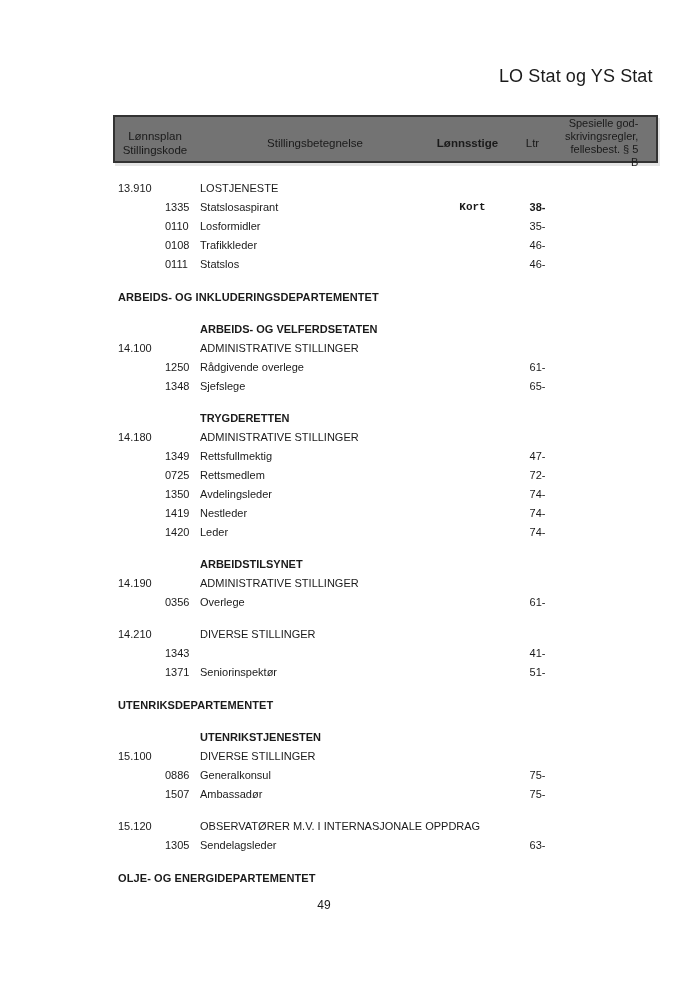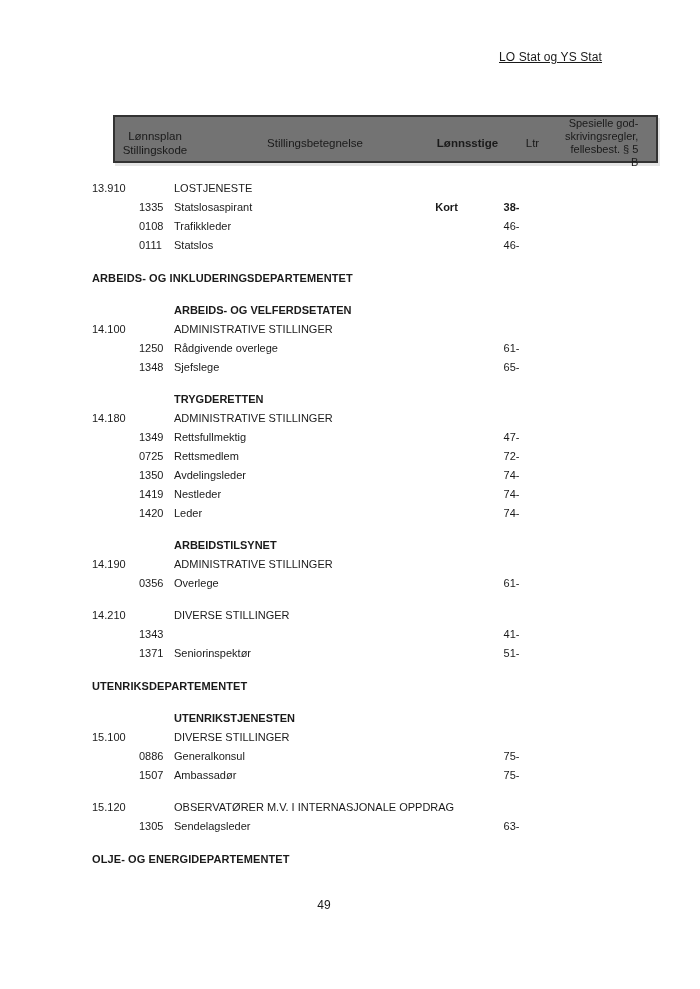--- a/index.html
+++ b/index.html
@@ -2,48 +2,48 @@
 <html><head>
 <meta charset="utf-8">
 <style>
   html,body{margin:0;padding:0;}
   body{
     width:700px;height:989px;background:#ffffff;position:relative;
     font-family:"Liberation Sans", sans-serif;color:#1a1a1a;
     -webkit-font-smoothing:antialiased;overflow:hidden;
   }
   .hdr-right{
-    position:absolute;left:499px;top:50px;font-size:12px;letter-spacing:0.1px;text-decoration:underline;
+    position:absolute;left:499px;top:66px;font-size:18px;letter-spacing:0.1px;
   }
   
   .thead{
     position:absolute;left:113px;top:115px;width:545px;height:48px;
     border:2px solid #333;box-sizing:border-box;background:#737373;
     display:grid;grid-template-columns:80px 240px 65px 65px 1fr;
     align-items:center;font-size:11.5px;
     box-shadow:2px 3px 0 rgba(160,160,160,0.28);
   }
   .th{text-align:center;line-height:14px;}
   .th .stack{display:block;}
   .th-stige{font-weight:bold;}
   .th-spes{text-align:right;padding-right:22px;font-size:11px;line-height:13px;}
   
   .content{position:absolute;left:0;top:179px;width:700px;}
   .row{
     display:grid;grid-template-columns:47px 35px 240px 65px 65px 130px;
-    padding-left:92px;height:19px;line-height:19px;font-size:11px;
+    padding-left:118px;height:19px;line-height:19px;font-size:11px;
     align-items:center;
   }
   .gap{margin-top:13px;}
   .gap-lg{margin-top:14px;}
   .b{font-weight:bold;}
   .cell-plan{grid-column:1;white-space:nowrap;}
   .cell-kode{grid-column:2;white-space:nowrap;}
   .cell-title{grid-column:3;white-space:nowrap;overflow:visible;}
-  .cell-stige{grid-column:4;text-align:center;white-space:nowrap;}
+  .cell-stige{grid-column:4;text-align:center;white-space:nowrap;font-family:Liberation Mono, monospace;}
   .cell-ltr{grid-column:5;text-align:center;white-space:nowrap;}
   .cell-full{grid-column:1 / -1;white-space:nowrap;letter-spacing:0.1px;}
   .pageno{
     position:absolute;left:0;top:898px;width:648px;text-align:center;font-size:12px;
   }
 </style>
 </head>
 <body>
 
 <div class="page">
@@ -70,20 +70,25 @@
         <span class="cell-plan">13.910</span>
         <span class="cell-title">LOSTJENESTE</span>
       </div>
       <div class="row position">
         <span class="cell-kode">1335</span>
         <span class="cell-title">Statslosaspirant</span>
         <span class="cell-stige b">Kort</span>
         <span class="cell-ltr b">38-</span>
       </div>
       <div class="row position">
+        <span class="cell-kode">0110</span>
+        <span class="cell-title">Losformidler</span>
+        <span class="cell-ltr">35-</span>
+      </div>
+      <div class="row position">
         <span class="cell-kode">0108</span>
         <span class="cell-title">Trafikkleder</span>
         <span class="cell-ltr">46-</span>
       </div>
       <div class="row position">
         <span class="cell-kode">0111</span>
         <span class="cell-title">Statslos</span>
         <span class="cell-ltr">46-</span>
       </div>
       <div class="row department gap-lg">

